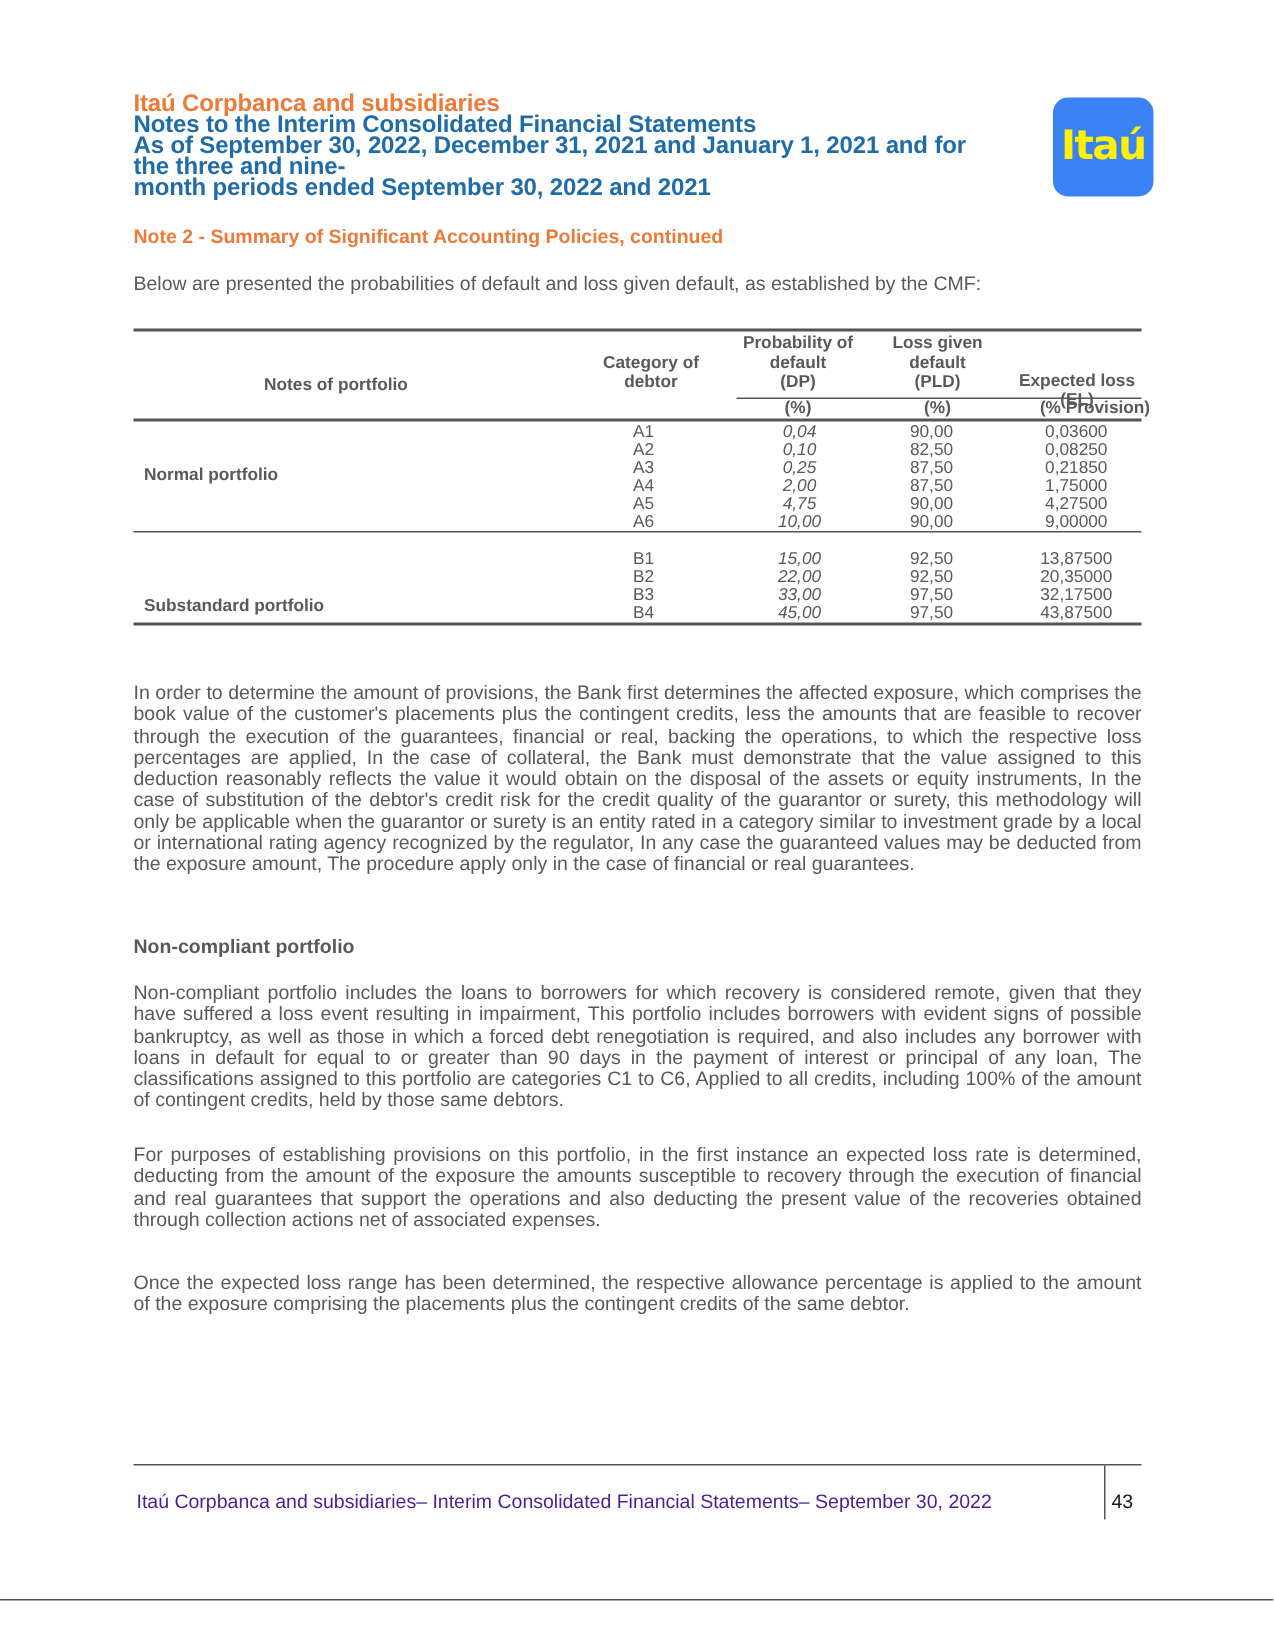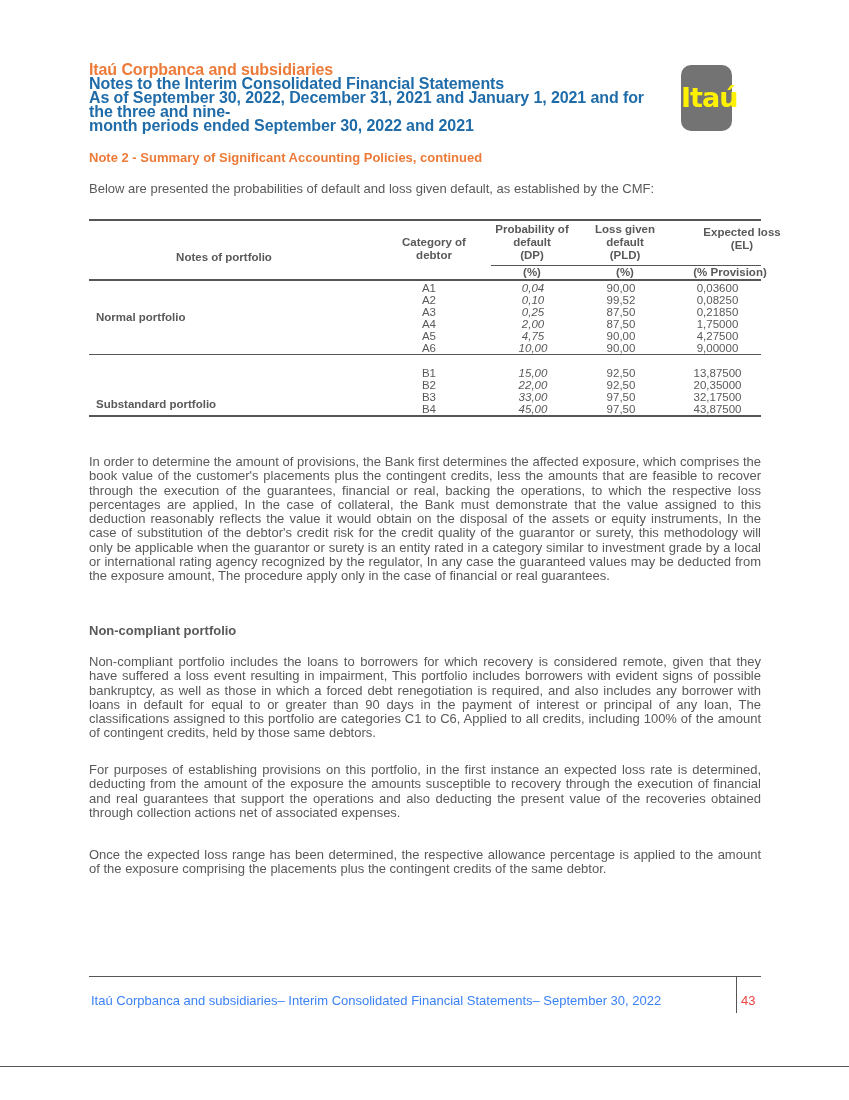--- a/index.html
+++ b/index.html
@@ -2,22 +2,22 @@
 <html><head>
   <meta charset="utf-8">
   <style>
     html, body { margin: 0; padding: 0; background: #ffffff; }
     body { width: 849px; height: 1100px; position: relative; overflow: hidden;
            font-family: "Liberation Sans", sans-serif; color: #595959; }
     .hdr { position: absolute; left: 89px; top: 63px; width: 580px; font-size: 16px;
            font-weight: bold; line-height: 14px; font-family: "Liberation Sans", sans-serif; letter-spacing: -0.1px; }
     .hdr .orange { color: #ec7a38; }
     .hdr .blue { color: #1f6ca9; }
-    .logo { position: absolute; left: 681px; top: 65px; width: 51px; height: 66px;
-            background: #737373; border-radius: 10px; }
+    .logo { position: absolute; left: 702px; top: 65px; width: 67px; height: 66px;
+            background: #3b82f6; border-radius: 10px; }
     .logo span { position: absolute; left: 0; right: 0; top: 17px; text-align: center;
                  color: #fff200; font-weight: bold; font-size: 27px; font-family: "DejaVu Sans", sans-serif; letter-spacing: -1px; }
     .note-title { position: absolute; left: 89px; top: 150px; font-size: 13px; font-weight: bold; color: #ec7a38; }
     .intro { position: absolute; left: 89px; top: 181px; font-size: 13px; color: #595959; }
 
     .tbl { position: absolute; left: 89px; top: 219px; width: 672px; font-size: 11.5px; color: #595959; }
     .tbl .topline { position: absolute; left: 0; top: 0; width: 672px; height: 2px; background: #555; }
     .th { position: absolute; font-weight: bold; text-align: center; line-height: 13px; }
     .uline { position: absolute; height: 1px; background: #555; }
     .hline { position: absolute; left: 0; width: 672px; height: 1.5px; background: #555; }
@@ -28,22 +28,22 @@
     .c-pld { left: 497px; width: 70px; }
     .c-el { left: 585px; width: 87px; }
     .grp { position: absolute; left: 7px; font-weight: bold; }
 
     .para { position: absolute; left: 89px; width: 672px; font-size: 13px; line-height: 14.3px;
             text-align: justify; color: #595959; }
     .sub { position: absolute; left: 89px; font-size: 13px; font-weight: bold; color: #595959; }
 
     .foot-line { position: absolute; left: 89px; top: 976px; width: 672px; height: 1px; background: #555; }
     .foot-vline { position: absolute; left: 736px; top: 977px; width: 1px; height: 36px; background: #555; }
-    .foot-text { position: absolute; left: 91px; top: 993px; font-size: 13px; color: #3b82f6; }
-    .foot-page { position: absolute; left: 741px; top: 993px; font-size: 13px; color: #ef4444; }
+    .foot-text { position: absolute; left: 91px; top: 993px; font-size: 13px; color: #4c1d95; }
+    .foot-page { position: absolute; left: 741px; top: 993px; font-size: 13px; color: #0f172a; }
     .page-edge { position: absolute; left: 0; top: 1066px; width: 849px; height: 1px; background: #555; }
   </style>
 </head>
 <body>
 
 <div class="hdr">
   <div class="orange">Itaú Corpbanca and subsidiaries</div>
   <div class="blue">Notes to the Interim Consolidated Financial Statements</div>
   <div class="blue">As of September 30, 2022, December 31, 2021 and January 1, 2021 and for the three and nine-</div>
   <div class="blue">month periods ended September 30, 2022 and 2021</div>
@@ -73,40 +73,40 @@
   </div>
   <div class="th" style="left:402px; top:47px; width:82px;">(%)</div>
 
   <div class="th" style="left:495px; top:4px; width:82px;">
     <div>Loss given</div>
     <div>default</div>
     <div>(PLD)</div>
   </div>
   <div class="th" style="left:495px; top:47px; width:82px;">(%)</div>
 
-  <div class="th" style="left:584px; top:7px; width:90px;margin-left:24px;">
+  <div class="th" style="left:584px; top:29px; width:90px;">
     <div>Expected loss</div>
     <div>(EL)</div>
   </div>
   <div class="th" style="left:596px; top:47px; width:90px;">(% Provision)</div>
 
   <div class="uline" style="left:402px; top:46px; width:270px;"></div>
   <div class="hline" style="top:60px;"></div>
 
   <div class="grp" style="top:92px;">Normal portfolio</div>
   <div class="row" style="top:63px;">
     <span class="c-cat">A1</span>
     <span class="c-dp">0,04</span>
     <span class="c-pld">90,00</span>
     <span class="c-el">0,03600</span>
   </div>
   <div class="row" style="top:75px;">
     <span class="c-cat">A2</span>
     <span class="c-dp">0,10</span>
-    <span class="c-pld">99,52</span>
+    <span class="c-pld">82,50</span>
     <span class="c-el">0,08250</span>
   </div>
   <div class="row" style="top:87px;">
     <span class="c-cat">A3</span>
     <span class="c-dp">0,25</span>
     <span class="c-pld">87,50</span>
     <span class="c-el">0,21850</span>
   </div>
   <div class="row" style="top:99px;">
     <span class="c-cat">A4</span>

